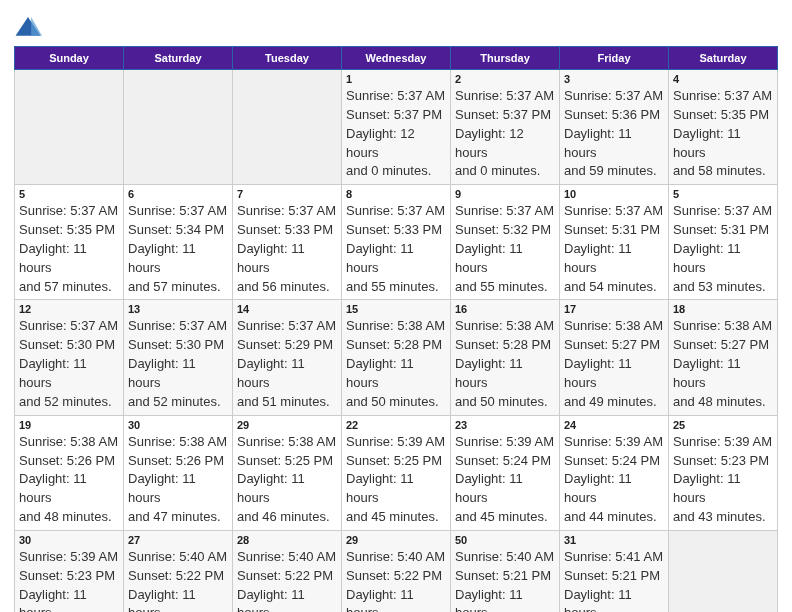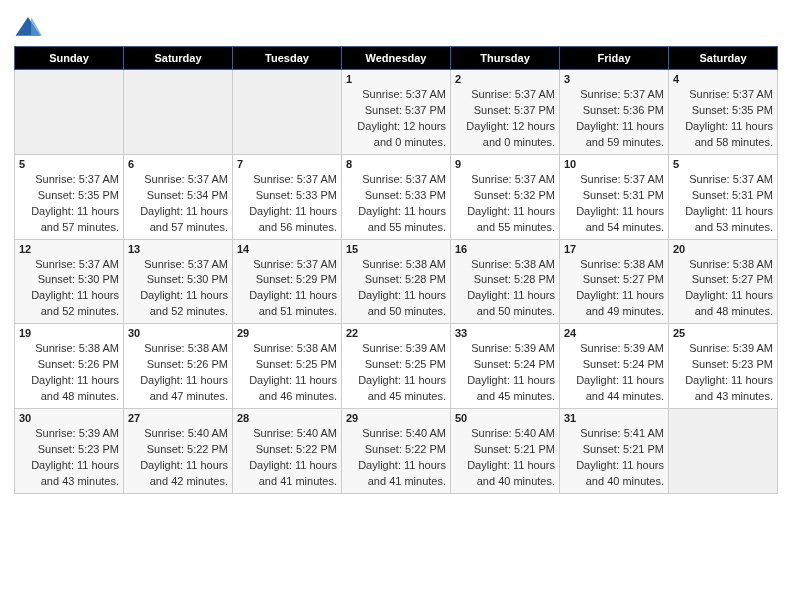--- a/index.html
+++ b/index.html
@@ -52,21 +52,21 @@
       color: #333;
       margin-top: 1px;
     }
     .calendar {
       width: 100%;
       border-collapse: collapse;
       border: 1px solid #bbb;
       table-layout: fixed;
     }
     .calendar thead tr th {
-      background: #000000;
+      background: #4c1d95;
       color: #fff;
       font-size: 11px;
       font-weight: bold;
       text-align: center;
       padding: 5px 2px;
       border: 1px solid #2962a8;
     }
     .calendar tbody tr td {
       vertical-align: top;
       border: 1px solid #ccc;
@@ -84,24 +84,23 @@
       background: #fff;
     }
     .day-number {
       font-size: 11px;
       font-weight: bold;
       color: #222;
       display: block;
       margin-bottom: 2px;
     }
     .day-info {
-      font-size: 11px;
+      font-size: 13px;
       color: #333;
       line-height: 1.45;
-      text-align: right;
     }
     .empty-cell {
       background: #f0f0f0 !important;
     }
   </style>
 </head>
 <body>
 
 <div class="page">
   <div class="header">
@@ -205,21 +204,21 @@
           </td>
           <td>
             <span class="day-number">16</span>
             <div class="day-info">Sunrise: 5:38 AM<br>Sunset: 5:28 PM<br>Daylight: 11 hours<br>and 50 minutes.</div>
           </td>
           <td>
             <span class="day-number">17</span>
             <div class="day-info">Sunrise: 5:38 AM<br>Sunset: 5:27 PM<br>Daylight: 11 hours<br>and 49 minutes.</div>
           </td>
           <td>
-            <span class="day-number">20</span>
+            <span class="day-number">18</span>
             <div class="day-info">Sunrise: 5:38 AM<br>Sunset: 5:27 PM<br>Daylight: 11 hours<br>and 48 minutes.</div>
           </td>
         </tr>
         <tr>
           <td>
             <span class="day-number">19</span>
             <div class="day-info">Sunrise: 5:38 AM<br>Sunset: 5:26 PM<br>Daylight: 11 hours<br>and 48 minutes.</div>
           </td>
           <td>
             <span class="day-number">30</span>
@@ -227,21 +226,21 @@
           </td>
           <td>
             <span class="day-number">29</span>
             <div class="day-info">Sunrise: 5:38 AM<br>Sunset: 5:25 PM<br>Daylight: 11 hours<br>and 46 minutes.</div>
           </td>
           <td>
             <span class="day-number">22</span>
             <div class="day-info">Sunrise: 5:39 AM<br>Sunset: 5:25 PM<br>Daylight: 11 hours<br>and 45 minutes.</div>
           </td>
           <td>
-            <span class="day-number">33</span>
+            <span class="day-number">23</span>
             <div class="day-info">Sunrise: 5:39 AM<br>Sunset: 5:24 PM<br>Daylight: 11 hours<br>and 45 minutes.</div>
           </td>
           <td>
             <span class="day-number">24</span>
             <div class="day-info">Sunrise: 5:39 AM<br>Sunset: 5:24 PM<br>Daylight: 11 hours<br>and 44 minutes.</div>
           </td>
           <td>
             <span class="day-number">25</span>
             <div class="day-info">Sunrise: 5:39 AM<br>Sunset: 5:23 PM<br>Daylight: 11 hours<br>and 43 minutes.</div>
           </td>

